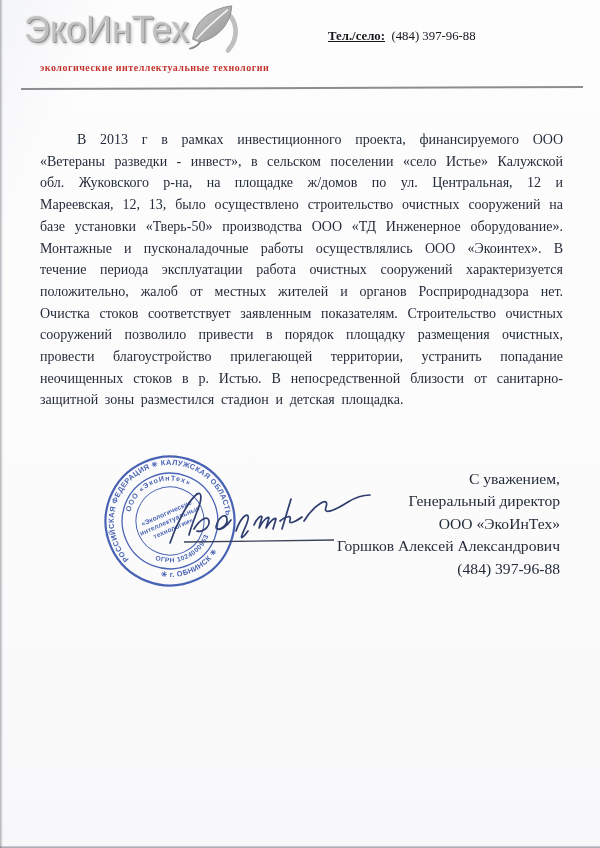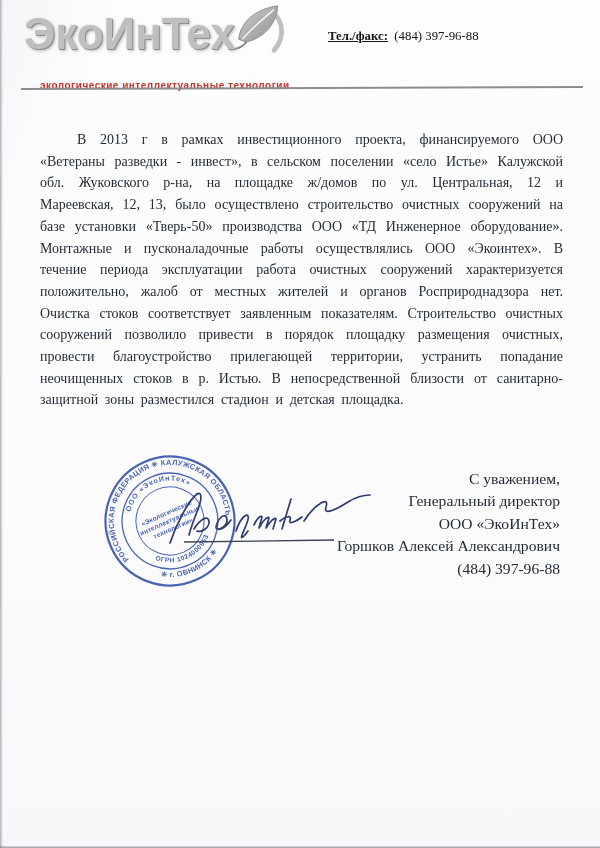--- a/index.html
+++ b/index.html
@@ -23,28 +23,28 @@
     content:""; position:absolute; left:0; right:0; bottom:0; height:2px;
     background:linear-gradient(180deg, rgba(120,125,135,.25), rgba(95,100,112,.6));
     pointer-events:none;
   }
 
   
   .logo { position:absolute; left:24px; top:12px; }
   .logo-row { display:flex; align-items:flex-start; }
   .logo-text{
     font-family:"Liberation Sans", sans-serif;
-    font-size:44px; font-weight:700; line-height:1; letter-spacing:0;
+    font-size:36px; font-weight:400; line-height:1; letter-spacing:0;
     color:#bfbfbf;
     text-shadow:-1px -1px 0 #eeeeee, 1px 1px 0 #8e8e8e, 2px 2px 3px rgba(60,60,60,.35);
   }
   .leaf-wrap{ margin-left:-2px; margin-top:-8px; }
   .tagline{
-    margin-top:20px; margin-left:16px;
-    font-family:Liberation Sans, sans-serif;
+    margin-top:2px; margin-left:16px;
+    font-family:Liberation Serif, serif;
     font-size:10px; font-weight:bold; letter-spacing:.5px;
     color:var(--accent-red, #c5342c);
     white-space:nowrap;
   }
   .contact{
     position:absolute; left:306px; top:27px; width:284px;
     font-size:12.8px; line-height:18px; color:#15161a;
   }
   .contact-line{ white-space:nowrap; }
   .contact-line.indent{ padding-left:22px; }
@@ -107,21 +107,21 @@
           <path d="M44 6 C32 16 20 26 10 38" fill="none" stroke="#f4f4f4" stroke-width="1.6"></path>
           <path d="M14 41 C11 45 8 47 3 48" fill="none" stroke="#8a8a8a" stroke-width="2" stroke-linecap="round"></path>
         </svg>
       </span>
     </div>
     <div class="tagline">экологические интеллектуальные технологии</div>
   </div>
 
   <div class="contact">
     <div class="contact-line indent">
-      <span class="lbl">Тел./факс:</span>&nbsp;
+      <span class="lbl">Тел./село:</span>&nbsp;
       <span>(484) 397-96-88</span>
     </div>
   </div>
 
   <div class="rule"></div>
 
   <p class="body-text">В 2013 г в рамках инвестиционного проекта, финансируемого ООО «Ветераны разведки - инвест», в сельском поселении «село Истье» Калужской обл. Жуковского р-на, на площадке ж/домов по ул. Центральная, 12 и Мареевская, 12, 13, было осуществлено строительство очистных сооружений на базе установки «Тверь-50» производства ООО «ТД Инженерное оборудование». Монтажные и пусконаладочные работы осуществлялись ООО «Экоинтех». В течение периода эксплуатации работа очистных сооружений характеризуется положительно, жалоб от местных жителей и органов Росприроднадзора нет. Очистка стоков соответствует заявленным показателям. Строительство очистных сооружений позволило привести в порядок площадку размещения очистных, провести благоустройство прилегающей территории, устранить попадание неочищенных стоков в р. Истью. В непосредственной близости от санитарно-защитной зоны разместился стадион и детская площадка.</p>
 
   <svg class="stamp" viewBox="0 0 150 150">
     <circle cx="75" cy="75" r="70" stroke-width="2.4"></circle>

